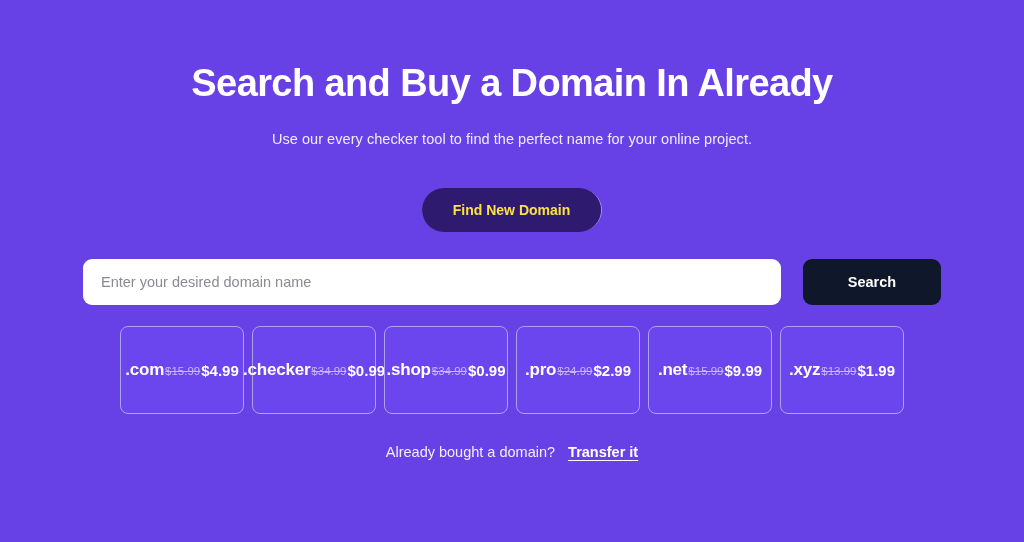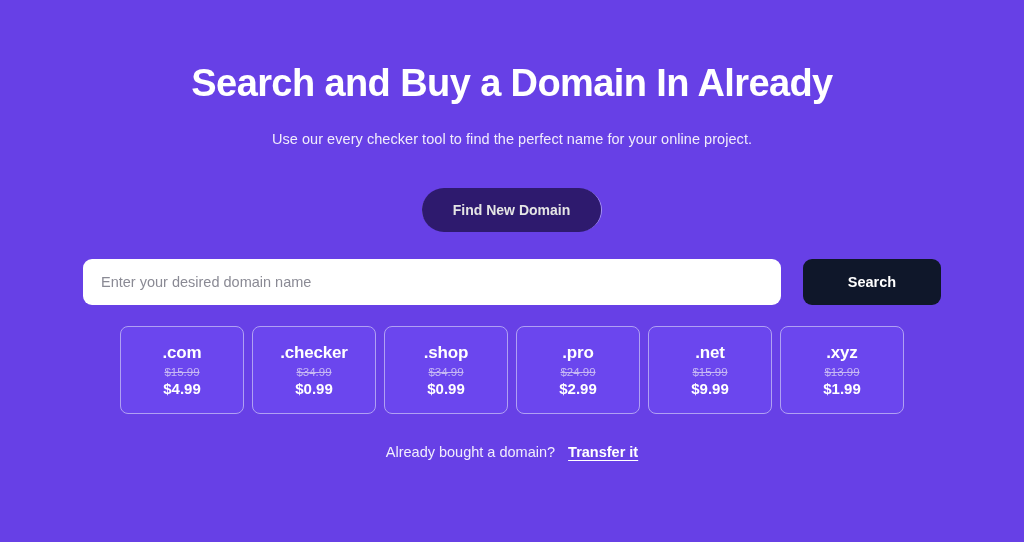--- a/index.html
+++ b/index.html
@@ -60,21 +60,21 @@
   }
 
   .toggle-opt {
     height: 42px;
     display: flex;
     align-items: center;
     gap: 9px;
     padding: 0 26px;
     font-size: 14px;
     font-weight: bold;
-    color: #e5e5e5;
+    color: #fde047;
     border-radius: 999px;
     white-space: nowrap;
     cursor: pointer;
     user-select: none;
   }
 
   .toggle-opt.active {
     background: #2e1a6e;
     margin: -1px 0 -1px -1px;
     height: 44px;
@@ -131,21 +131,21 @@
     gap: 8px;
   }
 
   .tld-card {
     width: 124px;
     height: 88px;
     border: 1px solid #b0a0f3;
     border-radius: 8px;
     background: #6b46ee;
     display: flex;
-    flex-direction: column;
+    flex-direction: row;
     align-items: center;
     justify-content: center;
     gap: 1px;
     cursor: pointer;
   }
 
   .tld-name {
     font-size: 17px;
     font-weight: bold;
     color: #ffffff;

